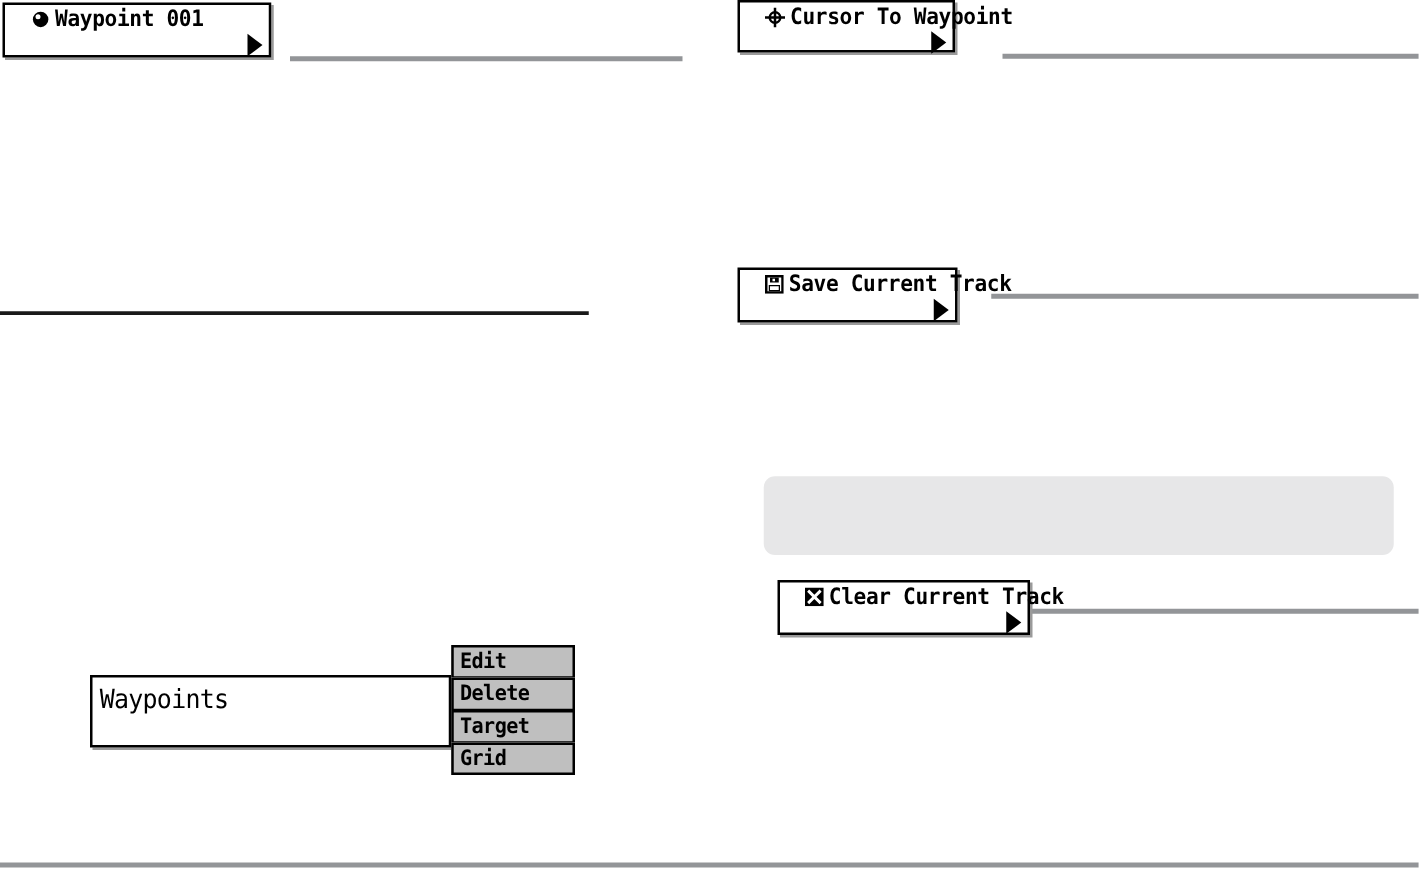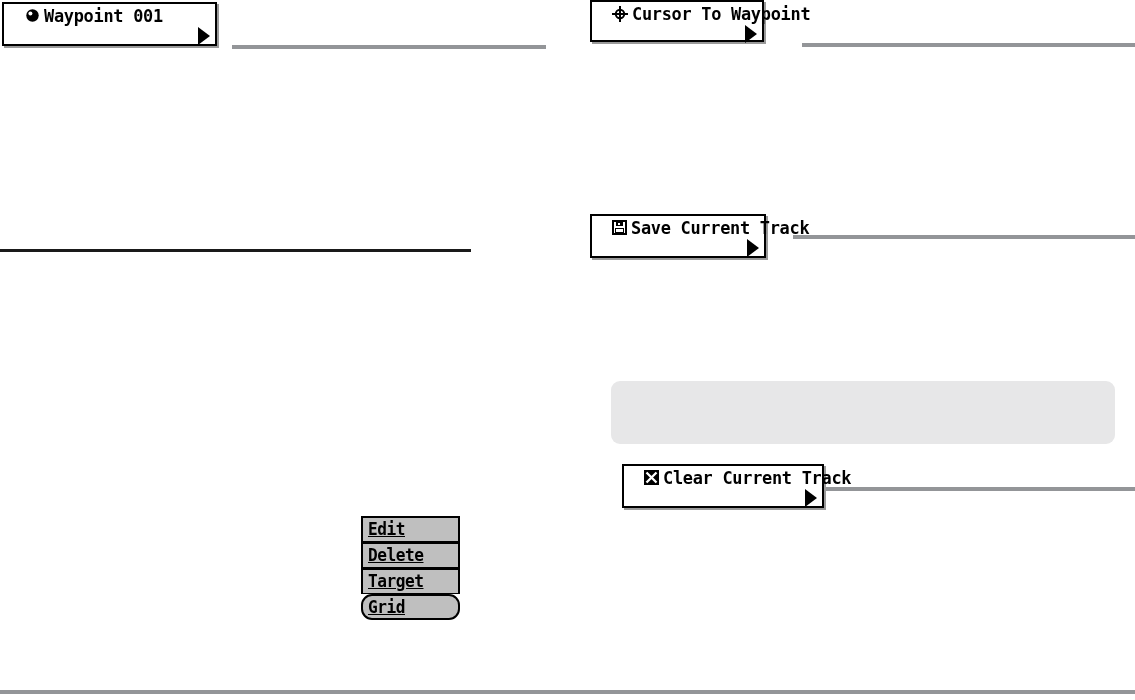--- a/index.html
+++ b/index.html
@@ -117,25 +117,23 @@
   }
   .submenu-item {
     box-sizing: border-box;
     background: #bfbfbf;
     border: 2px solid #000000;
     border-bottom-width: 1px;
     height: 26px;
     display: flex;
     align-items: center;
     padding-left: 5px;
-    text-decoration: underline;
   }
   .submenu-item:last-child {
     border-bottom-width: 2px;
-    border-radius: 11px;
   }
   .submenu-item-label {
     font-family: "DejaVu Sans Mono", monospace;
     font-size: 17px;
     line-height: 17px;
     font-weight: 700;
     color: #000000;
     letter-spacing: -0.5px;
     transform: scaleX(0.95);
     transform-origin: left center;
@@ -217,20 +215,23 @@
             </svg>
           </span>
           <span class="lcd-label">Clear Current Track</span>
         </div>
         <div class="lcd-arrow-row">
           <span class="lcd-arrow"></span>
         </div>
       </div>
     </div>
 
+  <div class="wp-box" id="waypoints-box" style="left: 72px; top: 540px; width: 289px; height: 58px;">
+    <div class="wp-title">Waypoints</div>
+  </div>
   <div class="submenu" id="waypoints-submenu" style="left: 361px; top: 516px; width: 99px;">
       <div class="submenu-item">
         <span class="submenu-item-label">Edit</span>
       </div>
       <div class="submenu-item">
         <span class="submenu-item-label">Delete</span>
       </div>
       <div class="submenu-item">
         <span class="submenu-item-label">Target</span>
       </div>

